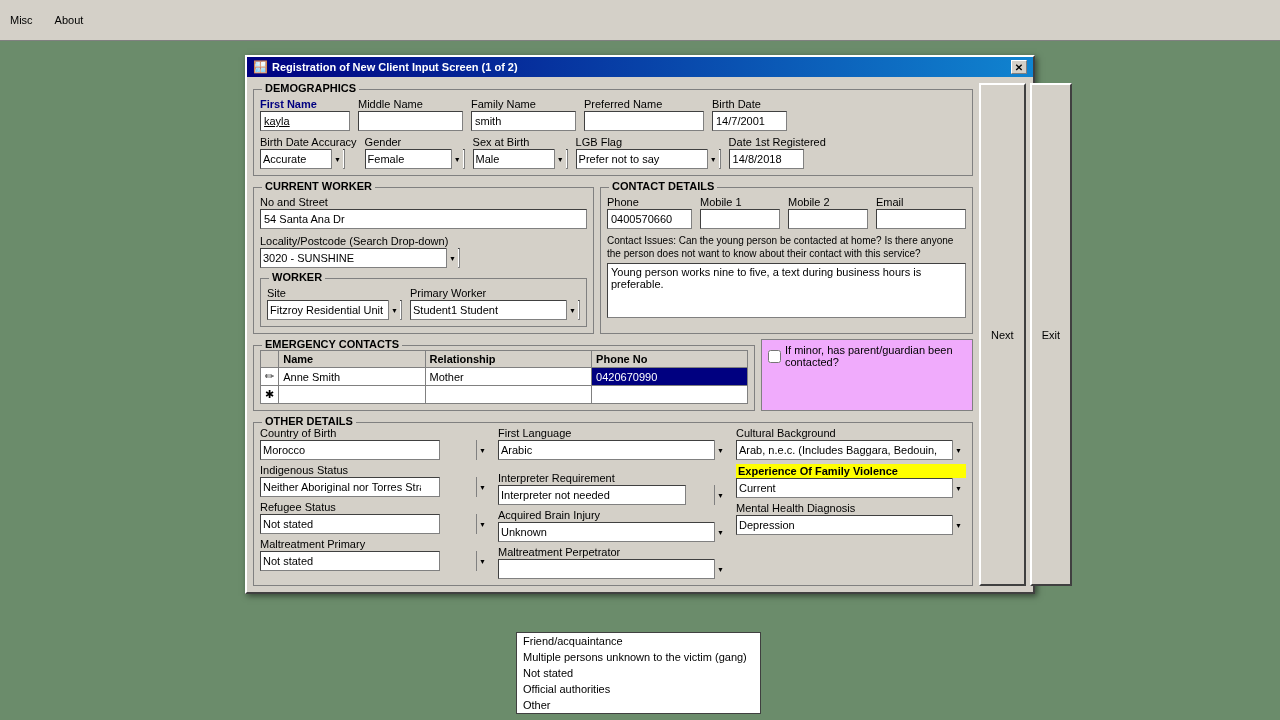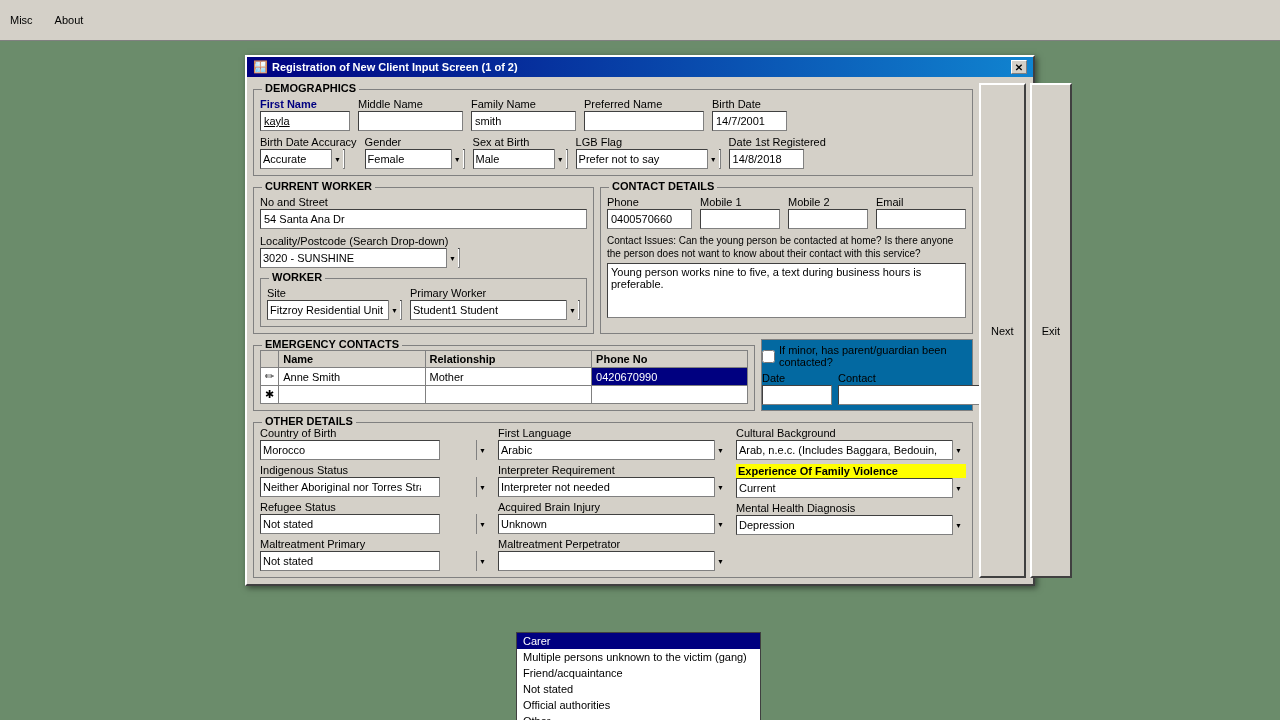--- a/index.html
+++ b/index.html
@@ -172,22 +172,22 @@
       height: 18px;
     }
     .row-icon { width: 16px; text-align: center; }
     .bottom-section {
       display: flex;
       gap: 6px;
     }
     .guardian-box {
       width: 212px;
       border: 1px solid #808080;
-      padding: 4px 0;
-      background: #0369a1;
+      padding: 4px 6px;
+      background: #f0abfc;
     }
     .minor-row {
       display: flex;
       align-items: center;
       gap: 4px;
       font-size: 11px;
       margin-bottom: 4px;
     }
     .date-contact-row { display: flex; gap: 6px; margin-top: 4px; }
     .other-details-grid {
@@ -405,30 +405,20 @@
                 <td></td>
               </tr>
             </tbody>
           </table>
         </div>
         <div class="guardian-box">
           <div class="minor-row">
             <input type="checkbox" style="">
             <span>If minor, has parent/guardian been contacted?</span>
           </div>
-          <div class="date-contact-row">
-            <div class="field-group">
-              <span class="field-label-black">Date</span>
-              <input type="text" style="width: 70px;" value="">
-            </div>
-            <div class="field-group" style="flex:1">
-              <span class="field-label-black">Contact</span>
-              <input type="text" style="width: 165px;" value="">
-            </div>
-          </div>
         </div>
       </div>
 
       <div class="group-box">
         <span class="group-label">OTHER DETAILS</span>
         <div class="other-details-grid">
 
           <div>
             <div class="field-group" style="margin-bottom:4px">
               <span class="field-label-black">Country of Birth</span>
@@ -458,32 +448,32 @@
               <span class="field-label-black">Maltreatment Primary</span>
               <div class="select-wrapper">
                 <select style="width:180px">
                   <option>Not stated</option>
                 </select>
               </div>
             </div>
           </div>
 
           <div>
-            <div class="field-group" style="margin-bottom:4px">
+            <div class="field-group" style="margin-bottom:12px">
               <span class="field-label-black">First Language</span>
               <div class="select-wrapper">
                 <select style="width:220px">
                   <option>Arabic</option>
                 </select>
               </div>
             </div>
             <div class="field-group" style="margin-bottom:4px">
               <span class="field-label-black">Interpreter Requirement</span>
               <div class="select-wrapper">
-                <select style="width:217px">
+                <select style="width:188px">
                   <option>Interpreter not needed</option>
                 </select>
               </div>
             </div>
             <div class="field-group" style="margin-bottom:4px">
               <span class="field-label-black">Acquired Brain Injury</span>
               <div class="select-wrapper">
                 <select style="width:220px">
                   <option>Unknown</option>
                 </select>
@@ -538,20 +528,19 @@
     </div>
 
     <div class="side-buttons">
       <button class="win-btn">Next</button>
       <button class="win-btn">Exit</button>
     </div>
   </div>
 </div>
 
 <div class="dropdown-popup" style="top:632px;left:516px">
-  <div class="dropdown-popup-item selected">Carer</div>
+  <div class="dropdown-popup-item">Friend/acquaintance</div>
   <div class="dropdown-popup-item">Multiple persons unknown to the victim (gang)</div>
-  <div class="dropdown-popup-item">Friend/acquaintance</div>
   <div class="dropdown-popup-item">Not stated</div>
   <div class="dropdown-popup-item">Official authorities</div>
   <div class="dropdown-popup-item">Other</div>
 
 </div>
 
 </body></html>

